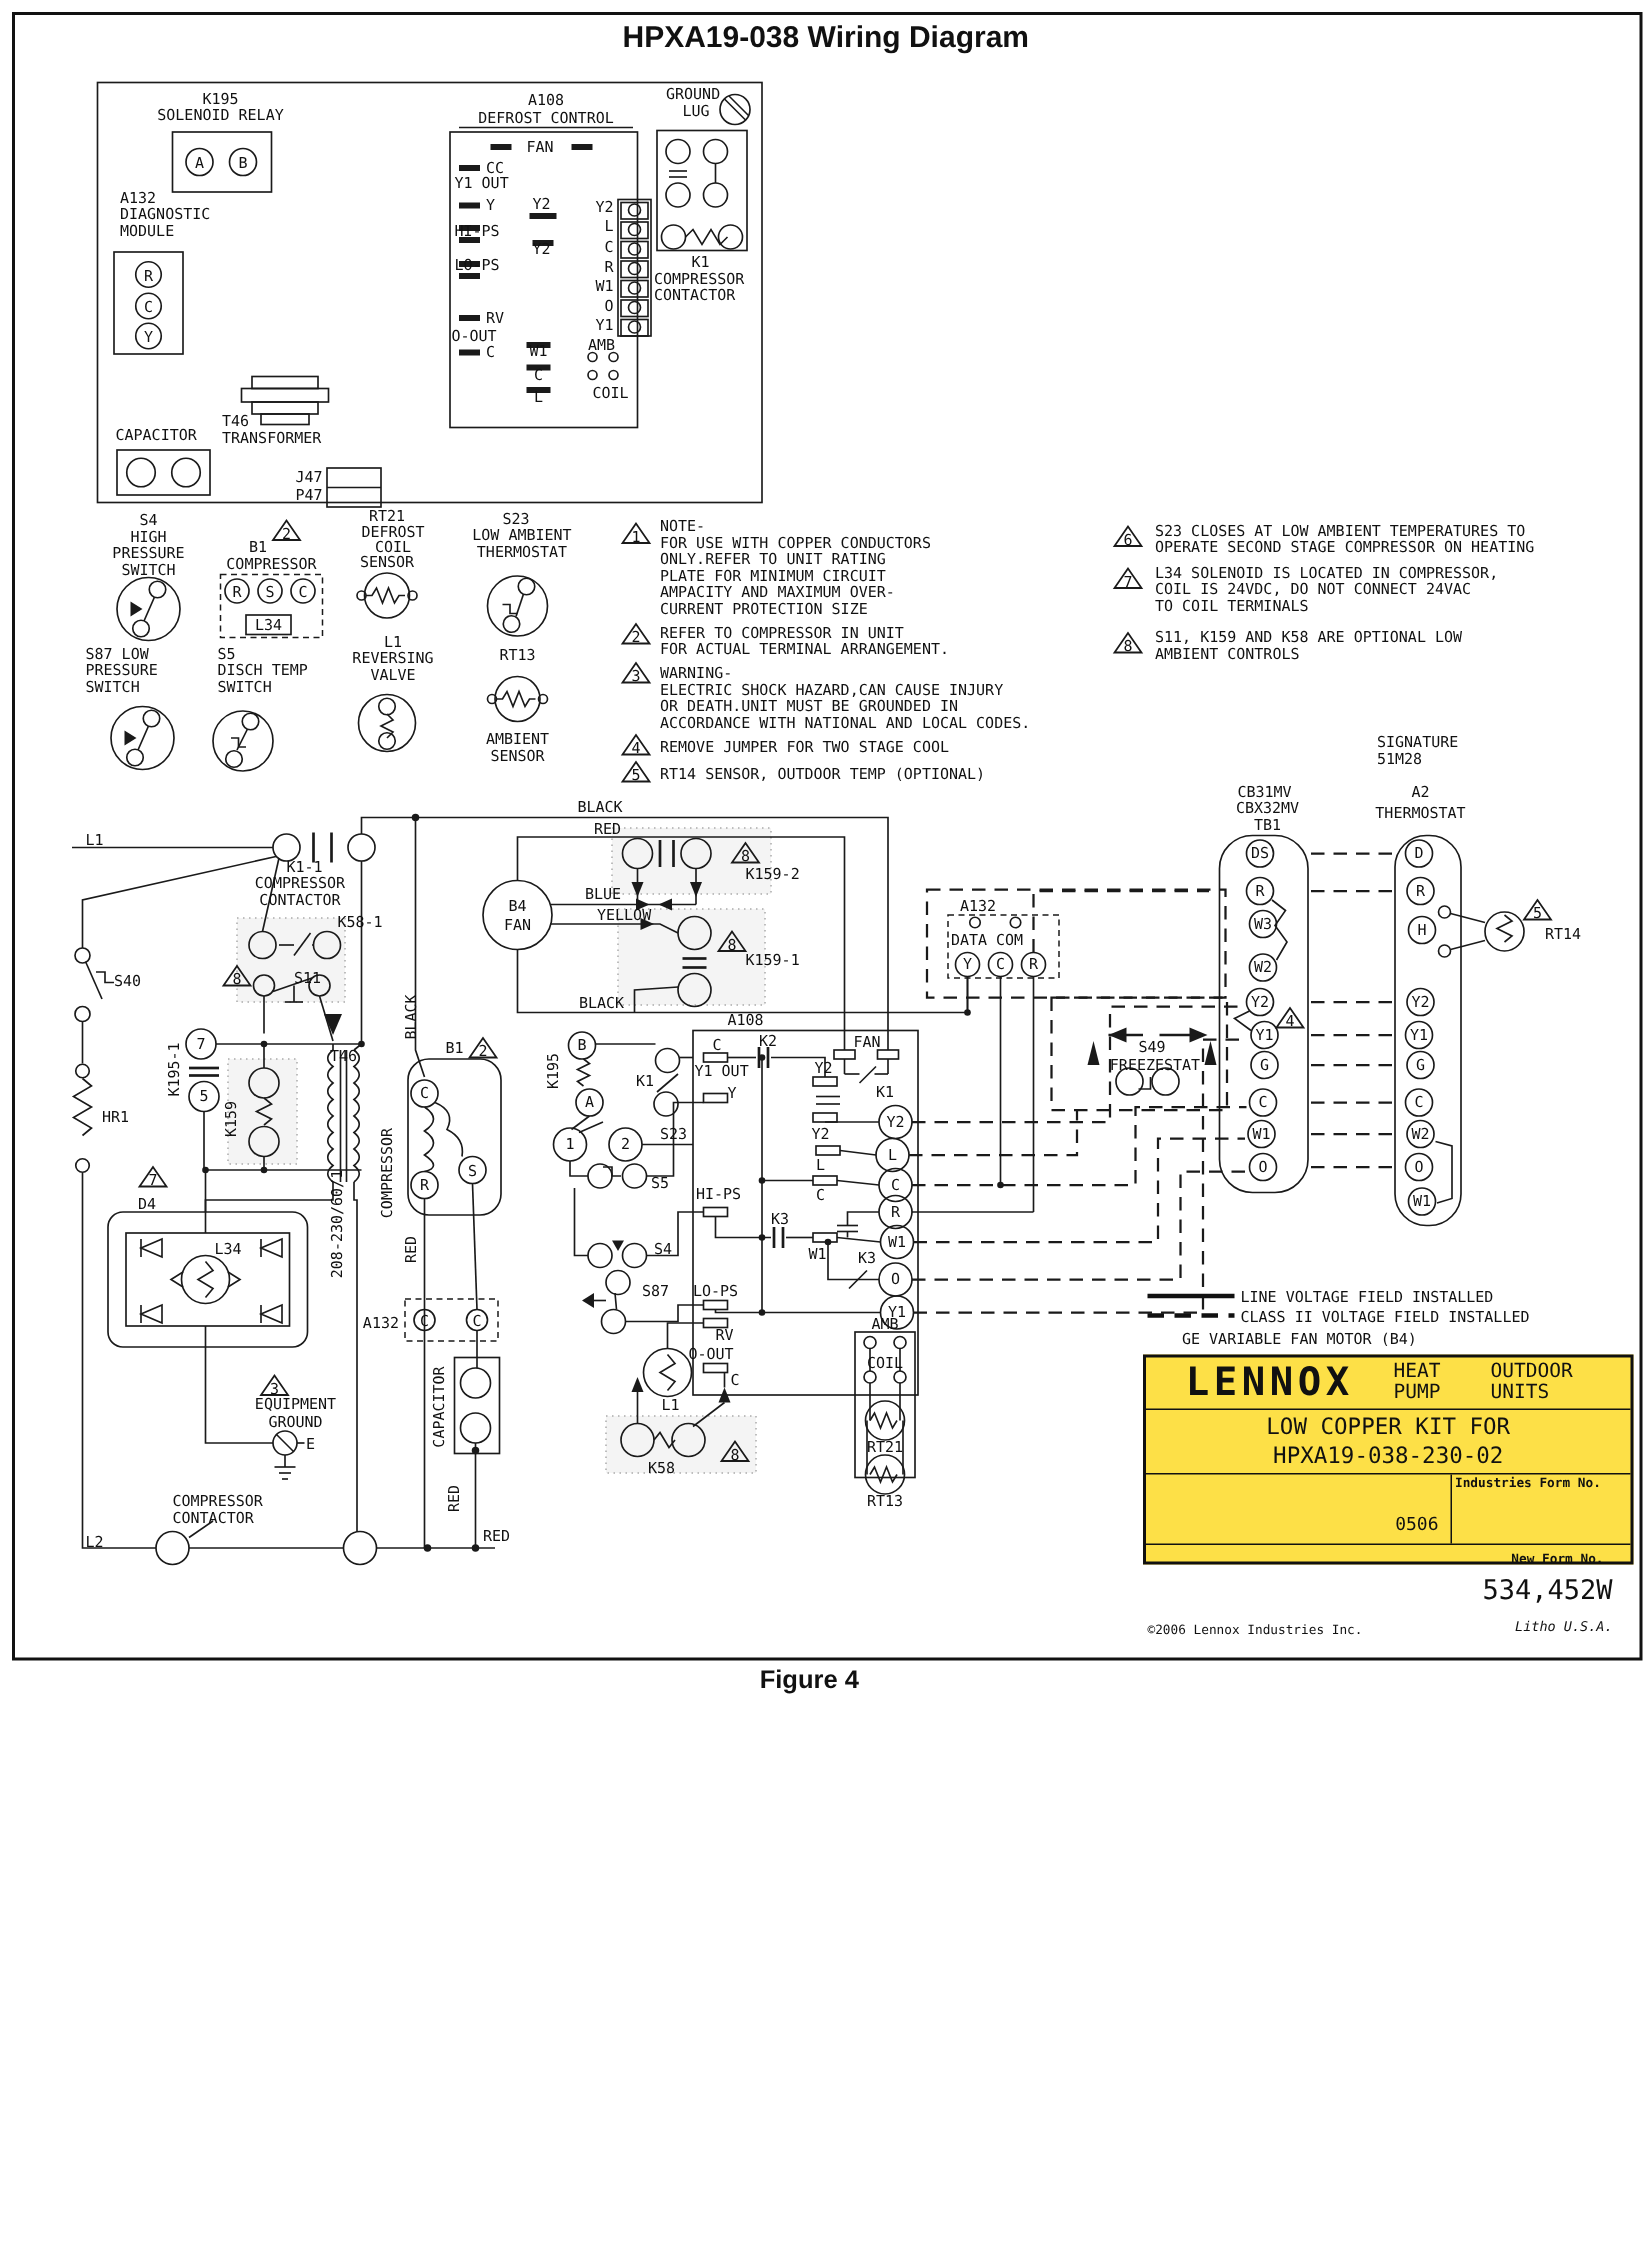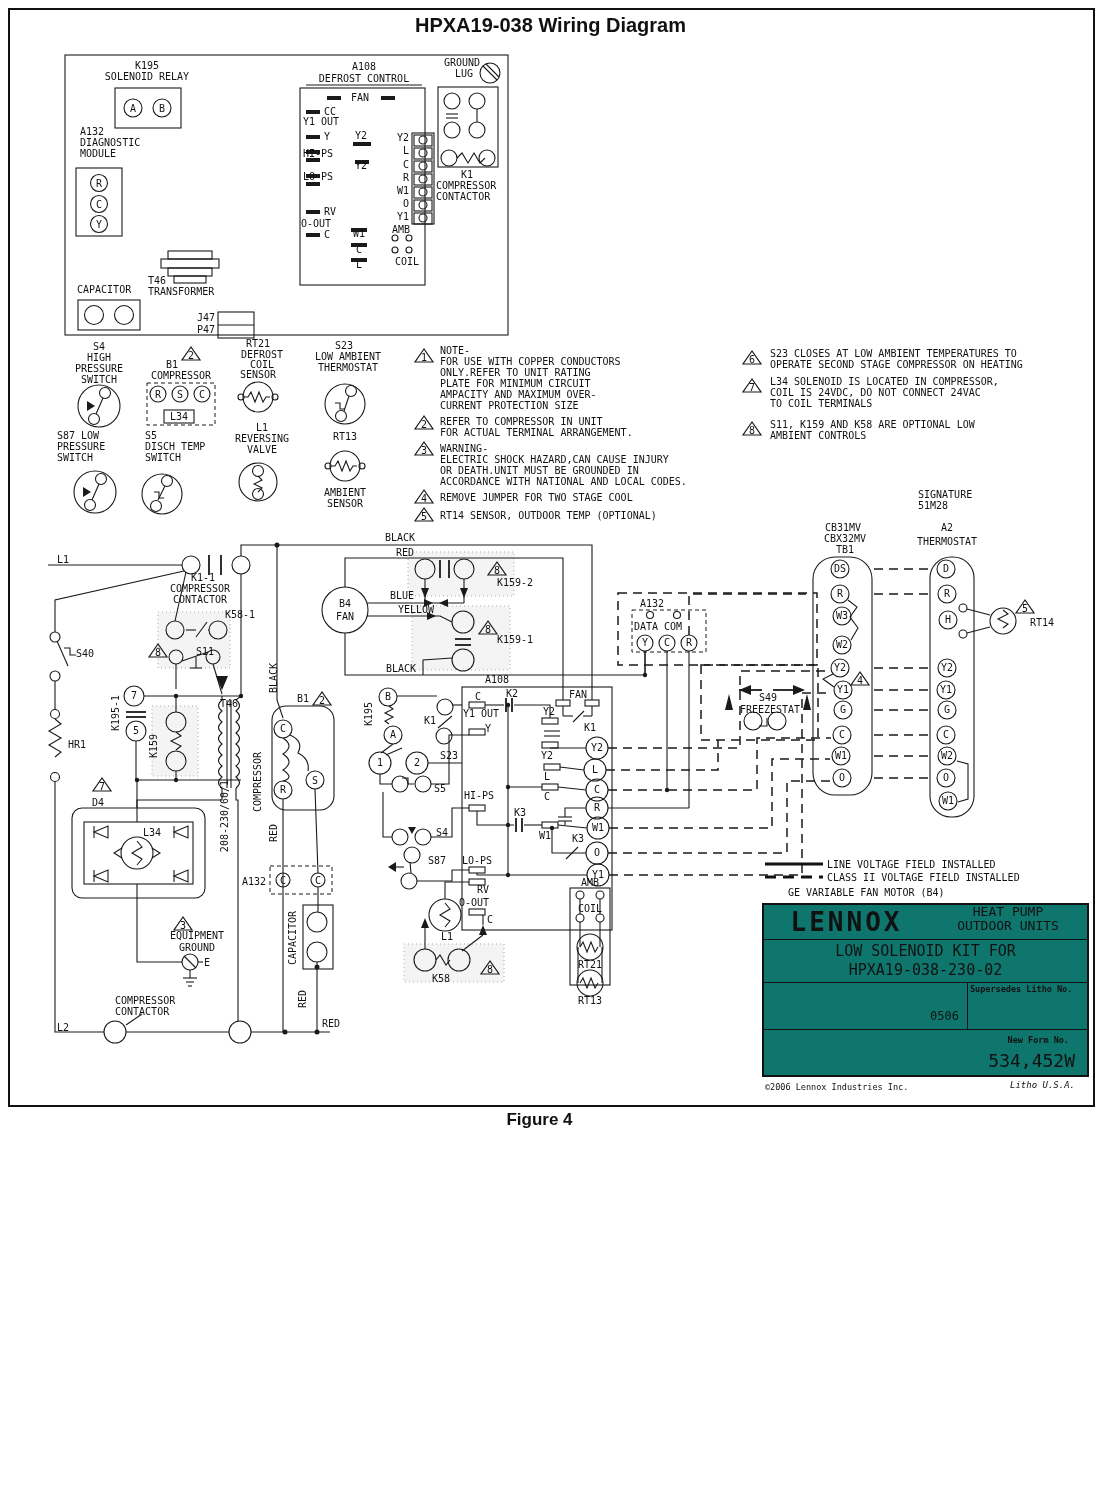--- a/index.html
+++ b/index.html
@@ -17,25 +17,25 @@
   .w{stroke:#1a1a1a;fill:none;stroke-width:1.1px;}
   .w2{stroke:#1a1a1a;fill:none;stroke-width:1.8px;}
   .bar{fill:#1a1a1a;stroke:none;}
   .dash{stroke:#1a1a1a;fill:none;stroke-width:1.5px;stroke-dasharray:9,6;}
   .dashsm{stroke:#1a1a1a;fill:none;stroke-width:1px;stroke-dasharray:4,3;}
   .stip{fill:rgba(0,0,0,0.045);stroke:#aaa;stroke-width:1px;stroke-dasharray:1,3;}
   .dot{fill:#1a1a1a;stroke:none;}
   .tri{fill:none;stroke:#1a1a1a;stroke-width:1.1px;}
   .plug{fill:#1a1a1a;stroke:none;}
   
-  .tblock{position:absolute;left:762px;top:903px;width:327px;height:174px;border:2px solid #111;box-sizing:border-box;background:#0f766e;}
+  .tblock{position:absolute;left:762px;top:903px;width:327px;height:140px;border:2px solid #111;box-sizing:border-box;background:#fde047;}
   .tb-row1{display:flex;border-bottom:1.5px solid #111;height:34px;}
   .tb-brand{width:165px;display:flex;align-items:center;justify-content:center;
             font-size:26px;letter-spacing:3px;font-weight:bold;}
-  .tb-prod{flex:1;display:flex;flex-direction:column;align-items:center;justify-content:flex-start;
+  .tb-prod{flex:1;display:flex;flex-direction:row;align-items:center;justify-content:flex-start;
            font-size:13px;line-height:14px;}
   .tb-row2{border-bottom:1.5px solid #111;height:42px;display:flex;flex-direction:column;
            align-items:center;justify-content:center;font-size:15px;line-height:19px;}
   .tb-row3{border-bottom:1.5px solid #111;height:46px;display:flex;}
   .tb-r3l{flex:1;position:relative;}
   .tb-date{position:absolute;right:8px;bottom:6px;font-size:12px;}
   .tb-r3r{width:120px;border-left:1.5px solid #111;font-size:8.5px;font-weight:bold;padding:1px 2px;box-sizing:border-box;}
   .tb-row4{position:relative;flex:1;height:46px;}
   .tb-nfl{position:absolute;right:18px;top:5px;font-size:8.5px;font-weight:bold;}
   .tb-form{position:absolute;right:12px;bottom:5px;font-size:18px;}
@@ -830,28 +830,28 @@
 
   <div class="tblock">
     <div class="tb-row1">
       <div class="tb-brand">LENNOX</div>
       <div class="tb-prod">
         <span>HEAT PUMP</span>
         <span>OUTDOOR UNITS</span>
       </div>
     </div>
     <div class="tb-row2">
-      <span>LOW SOLENOID KIT FOR</span>
+      <span>LOW COPPER KIT FOR</span>
       <span>HPXA19-038-230-02</span>
     </div>
     <div class="tb-row3">
       <div class="tb-r3l">
         <span class="tb-date">0506</span>
       </div>
-      <div class="tb-r3r">Supersedes Litho No.</div>
+      <div class="tb-r3r">Industries Form No.</div>
     </div>
     <div class="tb-row4">
       <span class="tb-nfl">New Form No.</span>
       <span class="tb-form">534,452W</span>
     </div>
   </div>
   <div class="tb-copy">©2006 Lennox Industries Inc.</div>
   <div class="tb-litho">Litho U.S.A.</div>
 
   <div class="figure-caption">Figure 4</div>

